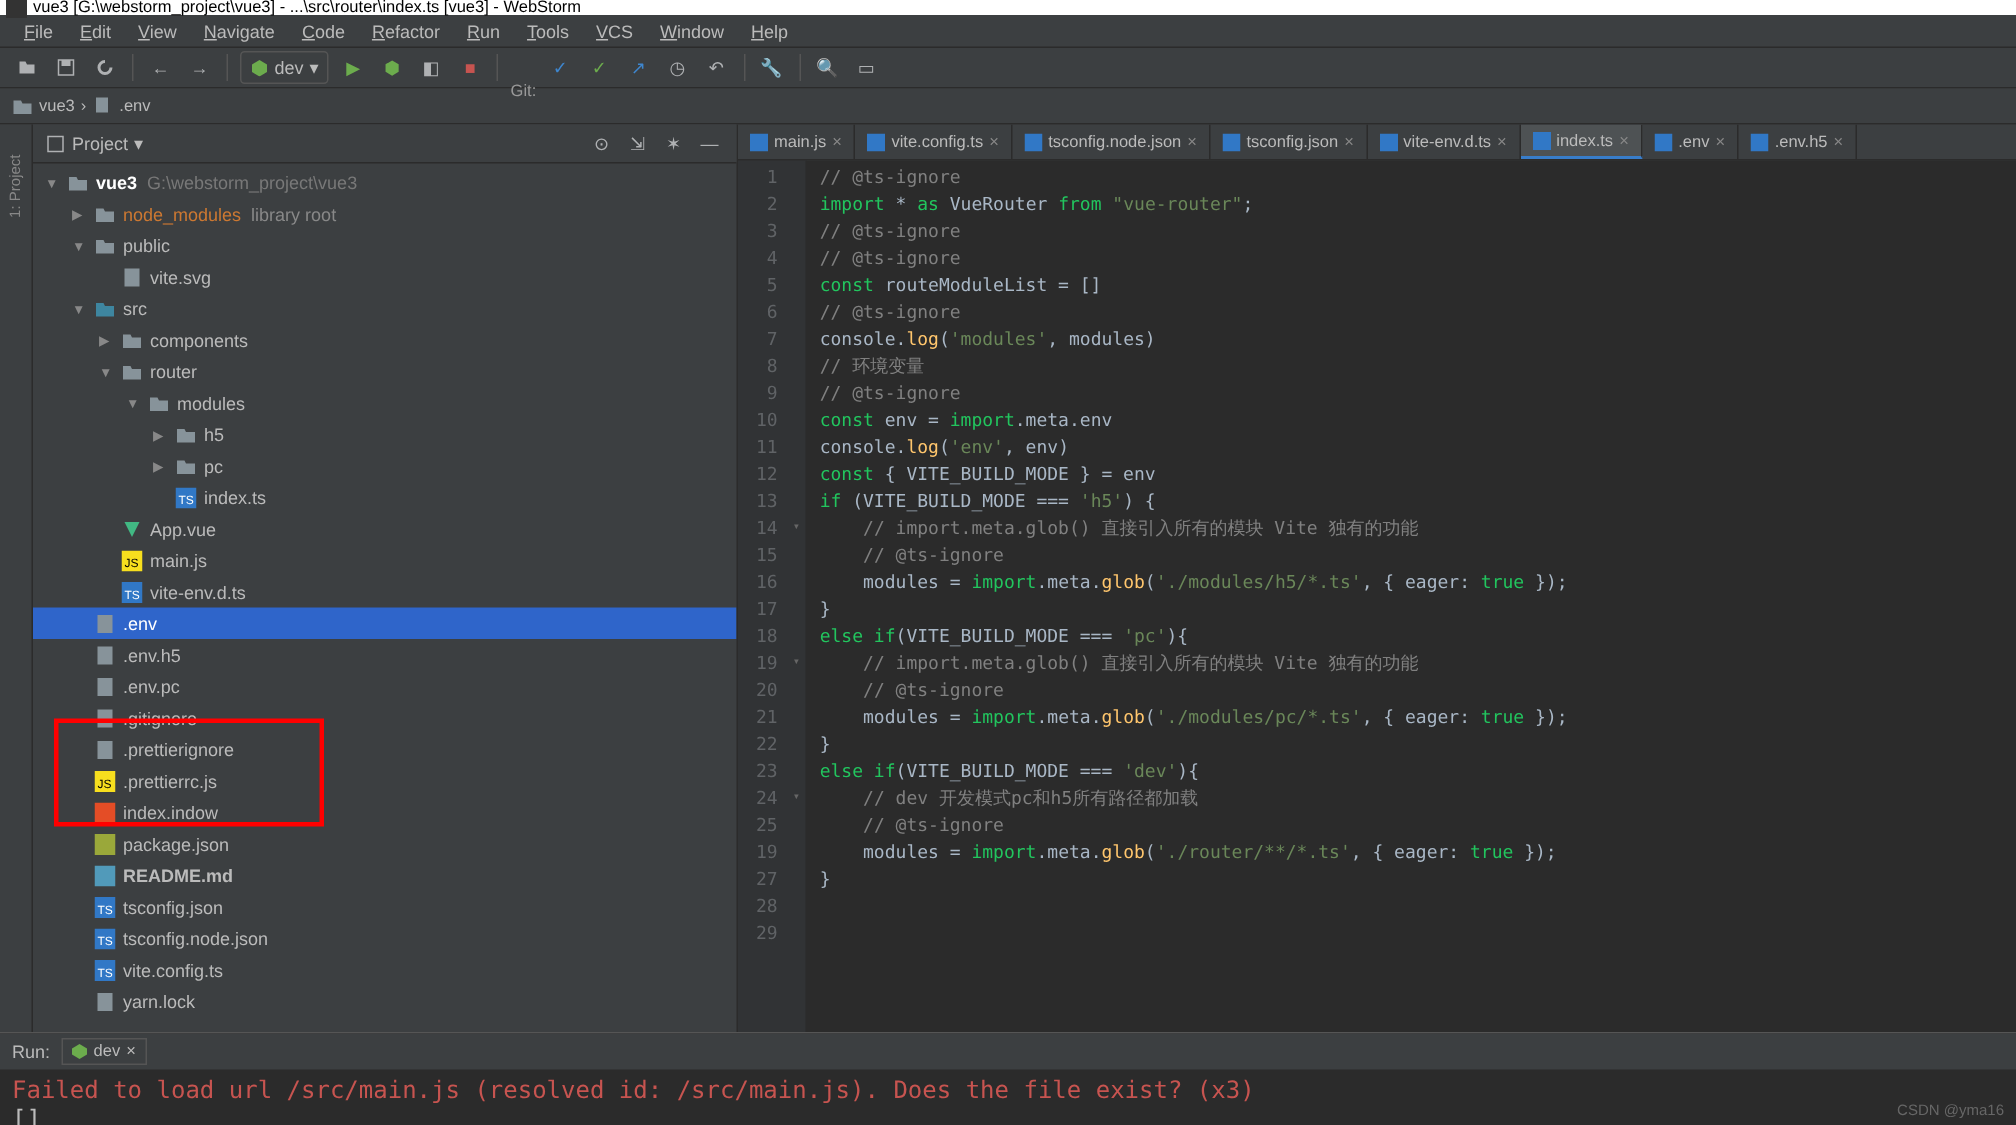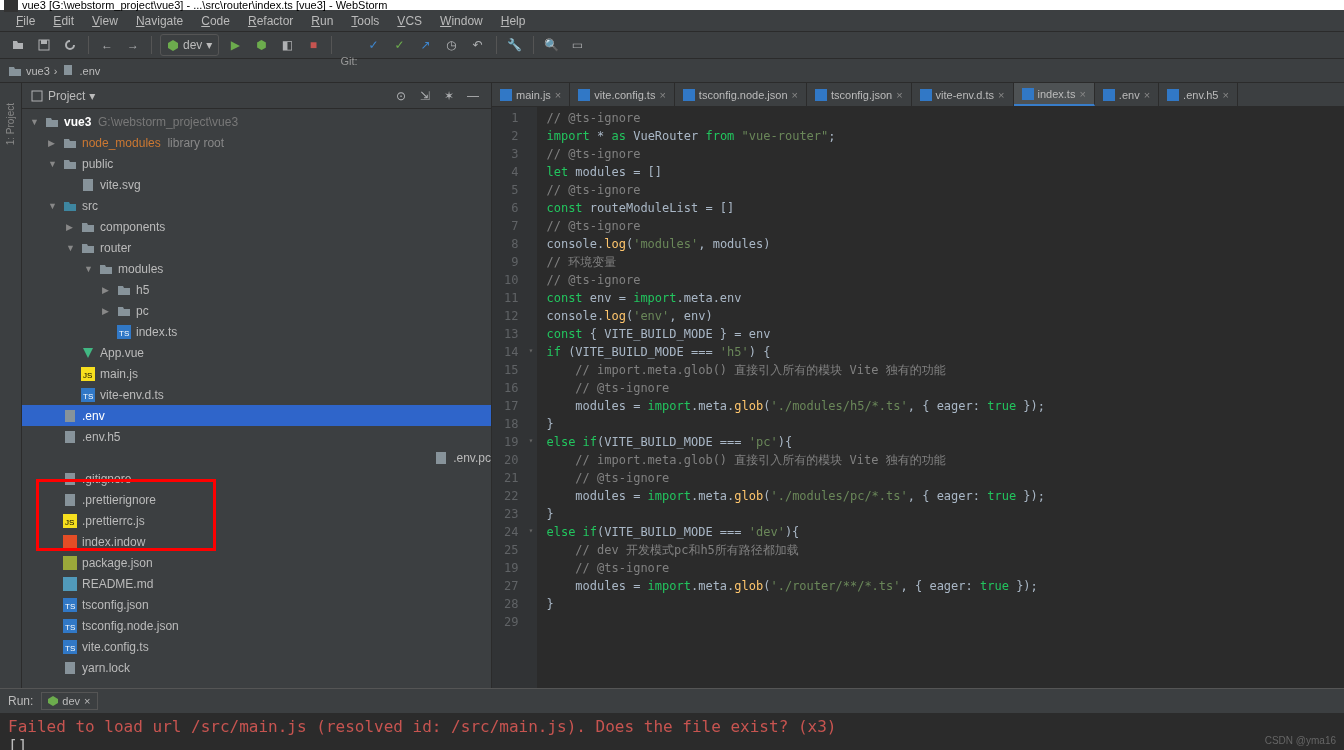--- a/index.html
+++ b/index.html
@@ -293,21 +293,21 @@
         </div>
         <div class="tree-row" style="padding-left: 26px;">
           <span class="tree-arrow"></span>
           <span class="tree-icon">
             <svg width="12" height="14">
               <rect x="1" y="1" width="10" height="12" fill="#87939a"></rect>
             </svg>
           </span>
           <span>.env.h5</span>
         </div>
-        <div class="tree-row" style="padding-left: 26px; justify-content: flex-end;">
+        <div class="tree-row" style="padding-left: 26px;">
           <span class="tree-arrow"></span>
           <span class="tree-icon">
             <svg width="12" height="14">
               <rect x="1" y="1" width="10" height="12" fill="#87939a"></rect>
             </svg>
           </span>
           <span>.env.pc</span>
         </div>
         <div class="tree-row" style="padding-left: 26px; text-align: center;">
           <span class="tree-arrow"></span>
@@ -348,21 +348,21 @@
         </div>
         <div class="tree-row" style="padding-left: 26px;">
           <span class="tree-arrow"></span>
           <span class="tree-icon">
             <svg width="14" height="14">
               <rect width="14" height="14" fill="#9aa83a"></rect>
             </svg>
           </span>
           <span>package.json</span>
         </div>
-        <div class="tree-row" style="padding-left: 26px;">
+        <div class="tree-row" style="padding-left: 26px; font-weight: bold;">
           <span class="tree-arrow"></span>
           <span class="tree-icon">
             <svg width="14" height="14">
               <rect width="14" height="14" fill="#519aba"></rect>
             </svg>
           </span>
           <span>README.md</span>
         </div>
         <div class="tree-row" style="padding-left: 26px;">
           <span class="tree-arrow"></span>
@@ -527,21 +527,20 @@
           <div></div>
           <div></div>
           <div></div>
           <div></div>
           <div></div>
         </div>
       <div class="code" id="code">
           <div><span class="com">// @ts-ignore</span></div>
           <div><span class="kw">import</span> * <span class="kw">as</span> VueRouter <span class="kw">from</span> <span class="str">"vue-router"</span>;</div>
           <div><span class="com">// @ts-ignore</span></div>
-          <div><span class="kw">let</span> modules = []</div>
           <div><span class="com">// @ts-ignore</span></div>
           <div><span class="kw">const</span> routeModuleList = []</div>
           <div><span class="com">// @ts-ignore</span></div>
           <div>console.<span class="fn">log</span>(<span class="str">'modules'</span>, modules)</div>
           <div><span class="com">// 环境变量</span></div>
           <div><span class="com">// @ts-ignore</span></div>
           <div><span class="kw">const</span> env = <span class="kw">import</span>.meta.env</div>
           <div>console.<span class="fn">log</span>(<span class="str">'env'</span>, env)</div>
           <div><span class="kw">const</span> { VITE_BUILD_MODE } = env</div>
           <div><span class="kw">if</span> (VITE_BUILD_MODE === <span class="str">'h5'</span>) {</div>

